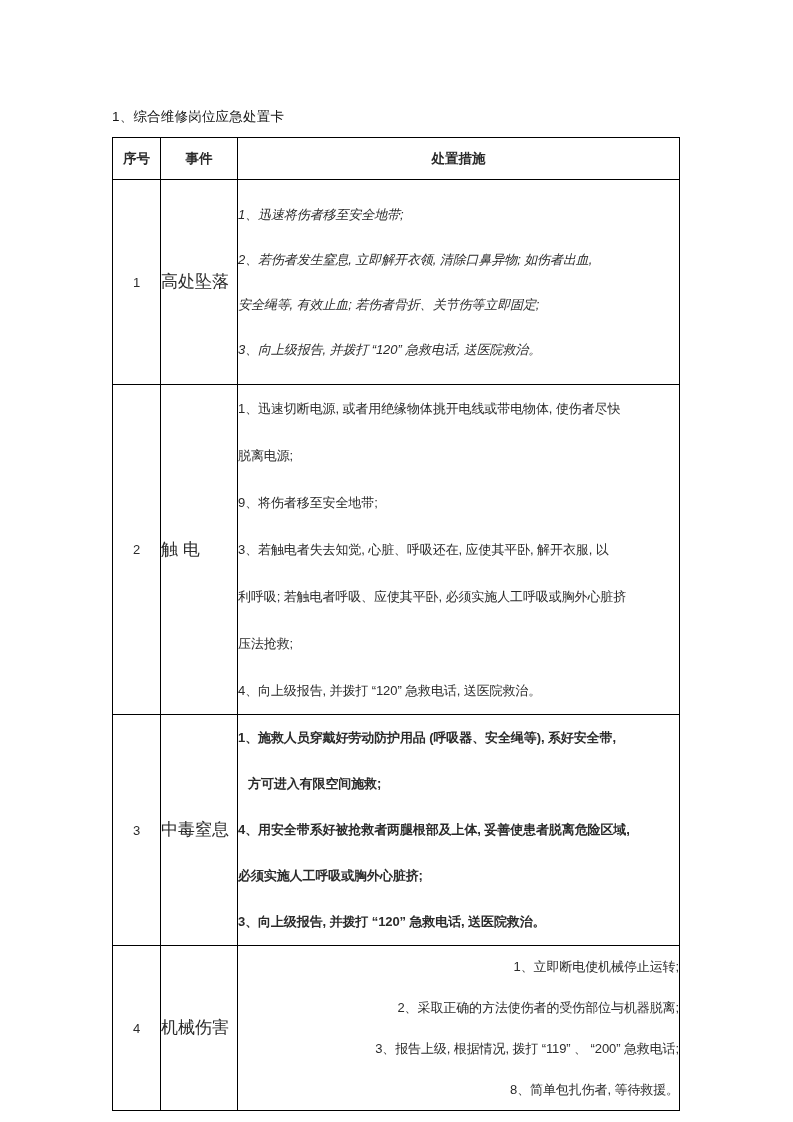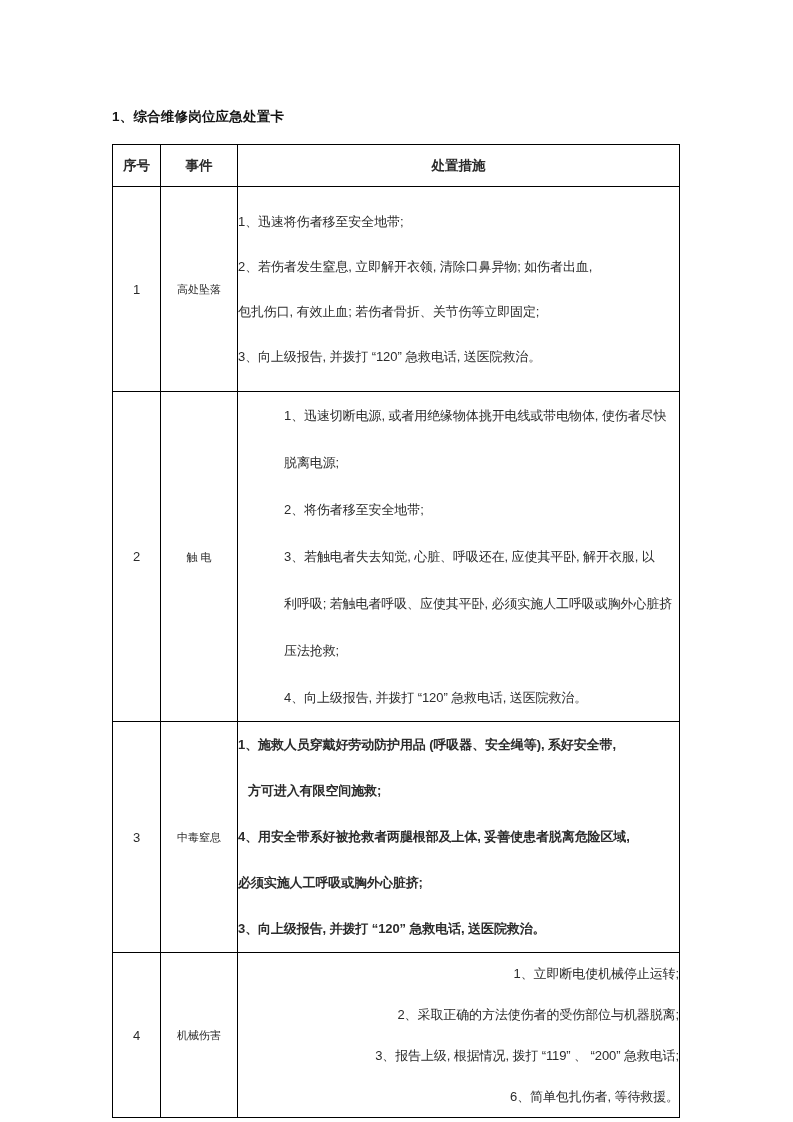--- a/index.html
+++ b/index.html
@@ -21,29 +21,29 @@
     top: 0;
     width: 793px;
     height: 1122px;
     box-sizing: border-box;
   }
   .doc-title {
     position: absolute;
     left: 112px;
     top: 108px;
     font-size: 13.5px;
-    font-weight: bold;
+    font-weight: normal;
     letter-spacing: 0.2px;
     color: #141414;
     white-space: nowrap;
   }
   .table-wrap {
     position: absolute;
     left: 112px;
-    top: 144px;
+    top: 137px;
     width: 567px;
   }
   table.emergency-table {
     border-collapse: collapse;
     table-layout: fixed;
     width: 567px;
     border: 1px solid #000000;
   }
   table.emergency-table td,
   table.emergency-table th {
@@ -62,22 +62,21 @@
     font-size: 13.5px;
     font-weight: bold;
     color: #141414;
   }
   .no-cell {
     text-align: center;
     font-size: 13px;
     color: #3a3a3a;
   }
   .event-cell {
-    text-align: center;
-    font-size: 11px;
+    font-size: 17px;
     line-height: 30px;
     color: #3a3a3a;
     padding: 0 6px;
     word-break: break-all;
   }
   .meas-cell {
     padding: 9px 2px 9px 8px;
     font-size: 13px;
     color: #3a3a3a;
   }
@@ -86,23 +85,23 @@
     line-height: 36px;
     white-space: nowrap;
     letter-spacing: -0.1px;
   }
   .meas-cell p.cont {
     padding-left: 0;
   }
   .meas-cell p.indent {
     padding-left: 10px;
   }
-  .r1 .meas-cell { padding-top: 12px; padding-bottom: 12px; }
+  .r1 .meas-cell { padding-top: 12px; padding-bottom: 12px; font-style: italic; }
   .r1 .meas-cell p { line-height: 45px; }
-  .r2 .meas-cell p { line-height: 47px; margin-left: 46px; }
+  .r2 .meas-cell p { line-height: 47px; }
   .r3 .meas-cell p { line-height: 46px; font-weight: bold; }
   .r4 .meas-cell p { line-height: 41px; text-align: right; }
 </style>
 </head>
 <body>
 
 <div class="page">
 
   <div class="doc-title">1、综合维修岗位应急处置卡</div>
 
@@ -121,32 +120,32 @@
         </tr>
       </thead>
       <tbody>
 
         <tr class="r1">
           <td class="no-cell">1</td>
           <td class="event-cell">高处坠落</td>
           <td class="meas-cell">
             <p>1、迅速将伤者移至安全地带;</p>
             <p>2、若伤者发生窒息, 立即解开衣领, 清除口鼻异物; 如伤者出血,</p>
-            <p class="cont">包扎伤口, 有效止血; 若伤者骨折、关节伤等立即固定;</p>
+            <p class="cont">安全绳等, 有效止血; 若伤者骨折、关节伤等立即固定;</p>
             <p>3、向上级报告, 并拨打 “120” 急救电话, 送医院救治。</p>
           </td>
         </tr>
 
         <tr class="r2">
           <td class="no-cell">2</td>
           <td class="event-cell">触 电</td>
           <td class="meas-cell">
             <p>1、迅速切断电源, 或者用绝缘物体挑开电线或带电物体, 使伤者尽快</p>
             <p class="cont">脱离电源;</p>
-            <p>2、将伤者移至安全地带;</p>
+            <p>9、将伤者移至安全地带;</p>
             <p>3、若触电者失去知觉, 心脏、呼吸还在, 应使其平卧, 解开衣服, 以</p>
             <p class="cont">利呼吸; 若触电者呼吸、应使其平卧, 必须实施人工呼吸或胸外心脏挤</p>
             <p class="cont">压法抢救;</p>
             <p>4、向上级报告, 并拨打 “120” 急救电话, 送医院救治。</p>
           </td>
         </tr>
 
         <tr class="r3">
           <td class="no-cell">3</td>
           <td class="event-cell">中毒窒息</td>
@@ -159,21 +158,21 @@
           </td>
         </tr>
 
         <tr class="r4">
           <td class="no-cell">4</td>
           <td class="event-cell">机械伤害</td>
           <td class="meas-cell">
             <p>1、立即断电使机械停止运转;</p>
             <p>2、采取正确的方法使伤者的受伤部位与机器脱离;</p>
             <p>3、报告上级, 根据情况, 拨打 “119” 、 “200” 急救电话;</p>
-            <p>6、简单包扎伤者, 等待救援。</p>
+            <p>8、简单包扎伤者, 等待救援。</p>
           </td>
         </tr>
 
       </tbody>
     </table>
   </div>
 
 </div>
 
 </body></html>

